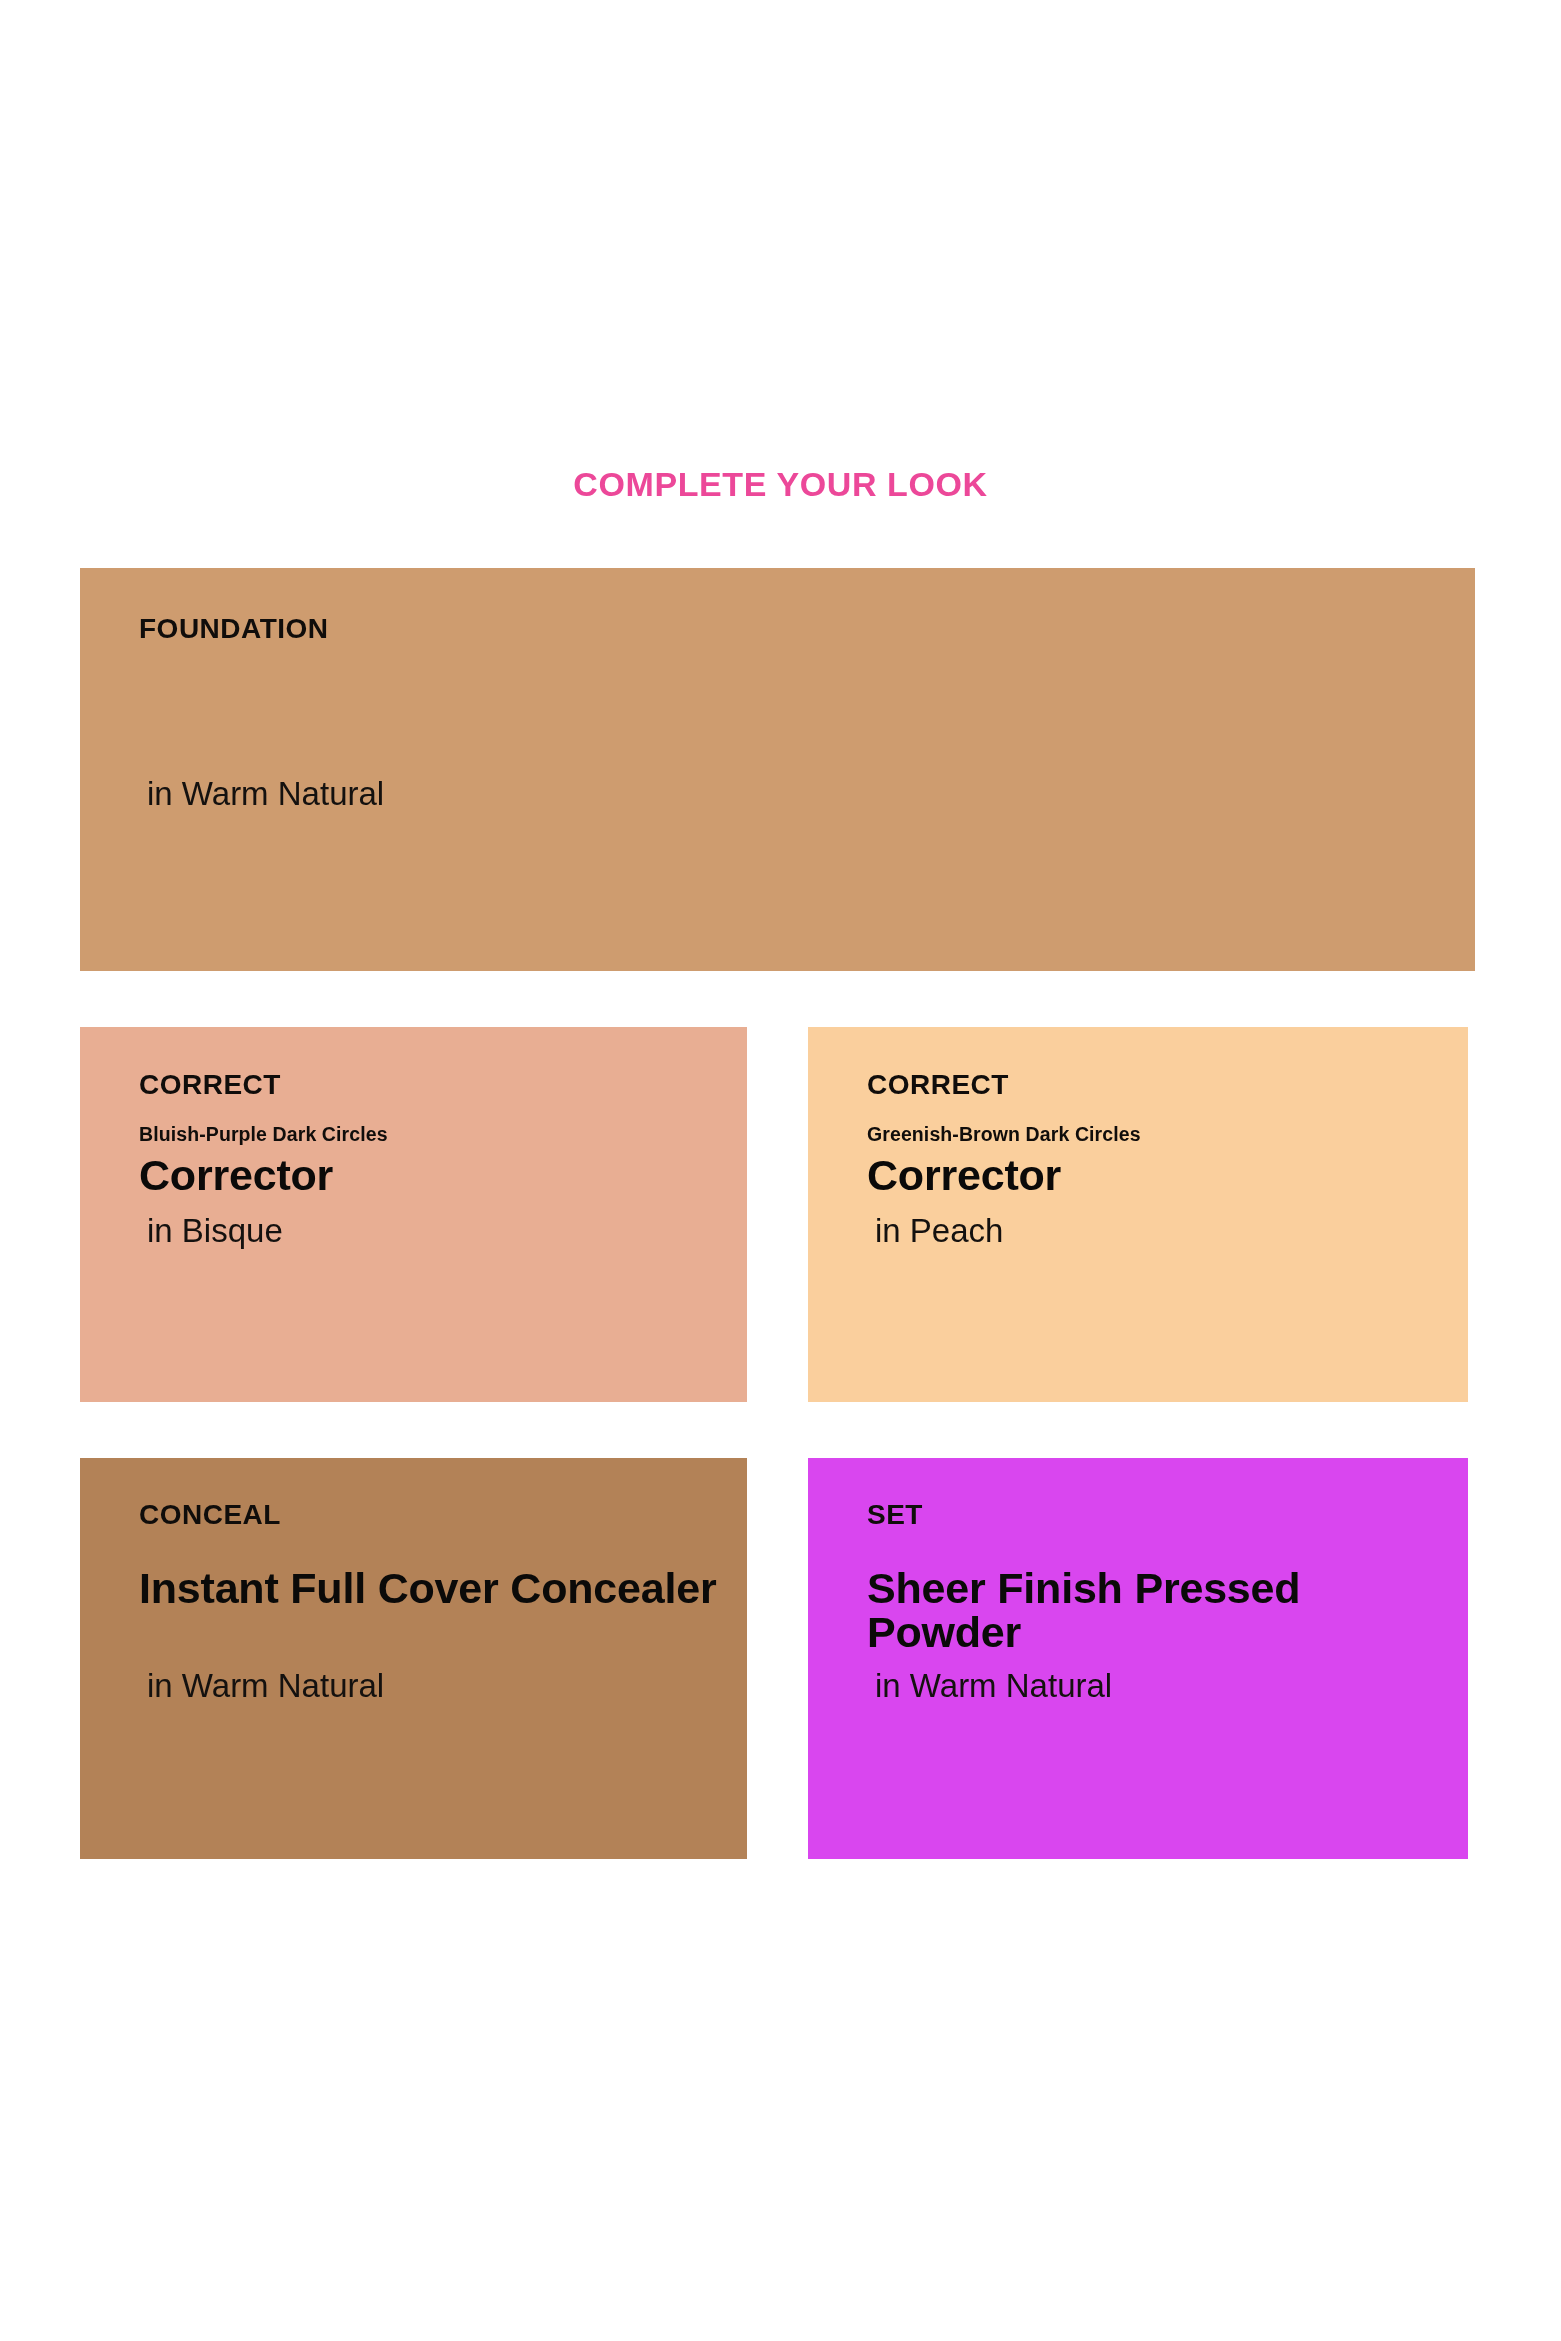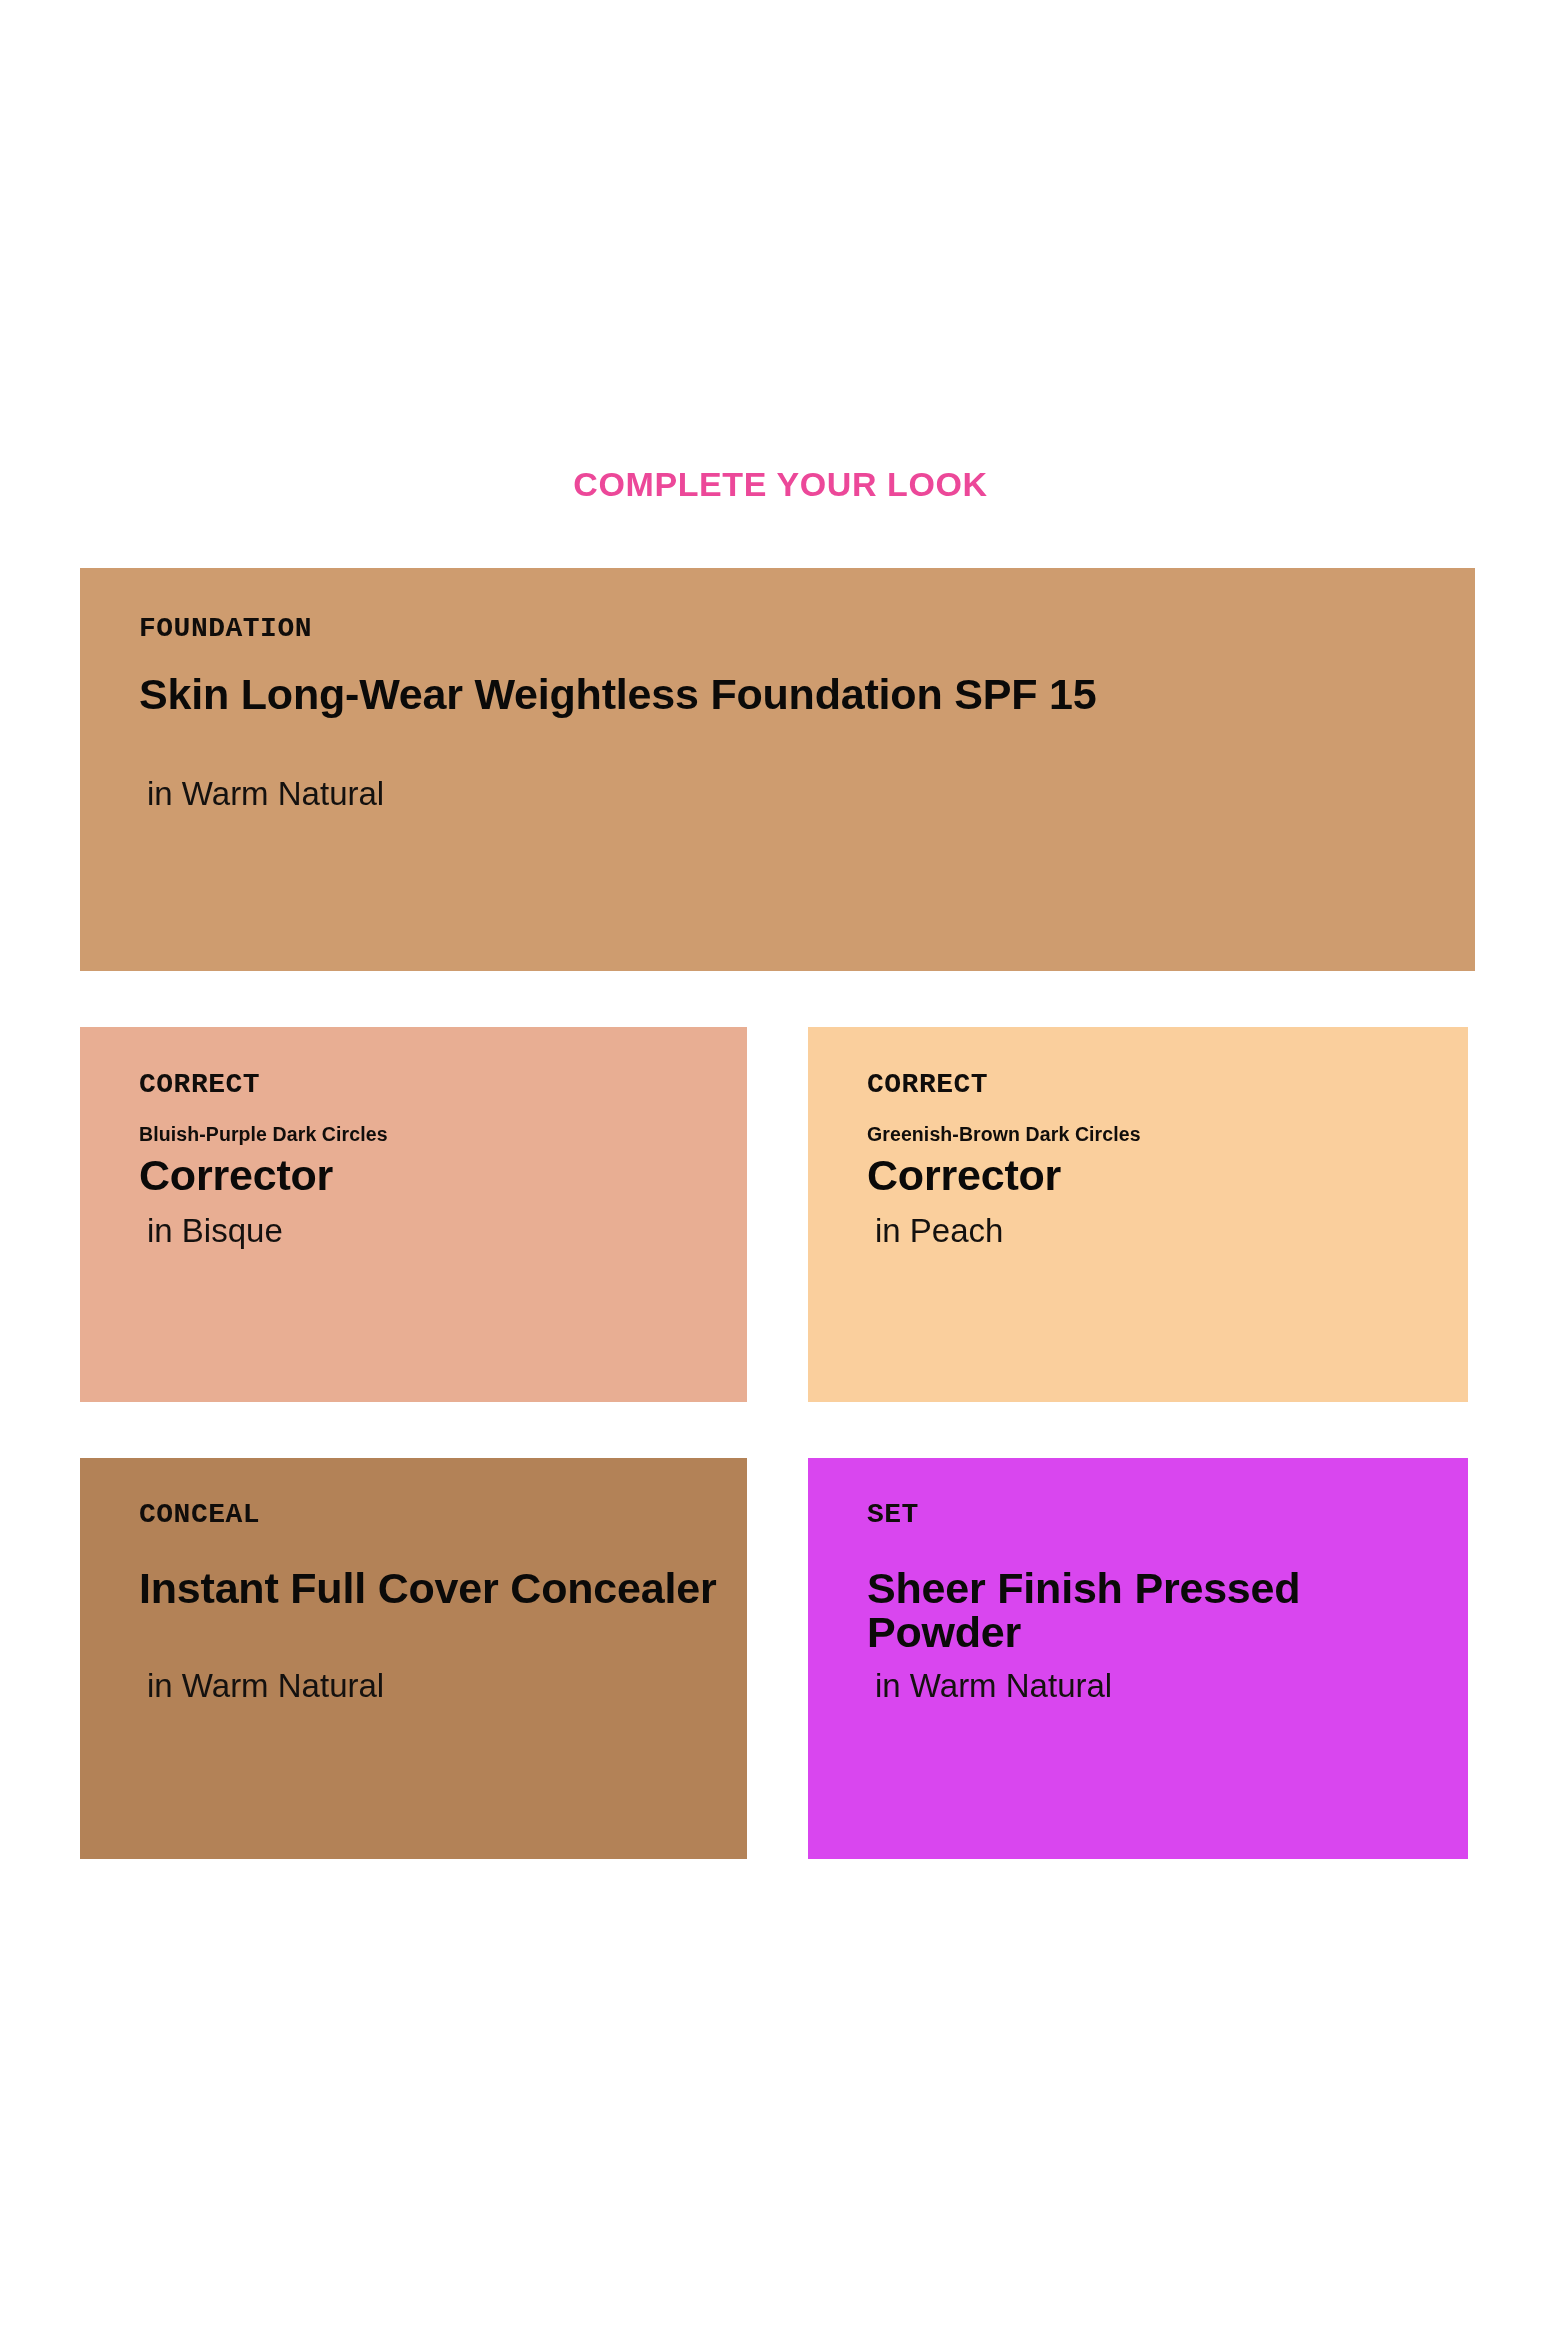--- a/index.html
+++ b/index.html
@@ -45,21 +45,20 @@
   }
 
   .step-label {
     font-size: 28px;
     font-weight: bold;
     letter-spacing: 0.5px;
     color: #100d0b;
     line-height: 33px;
     margin: 0;
     white-space: nowrap;
-    font-family: Liberation Mono, monospace;
   }
   .step-sublabel {
     font-size: 19.5px;
     font-weight: bold;
     letter-spacing: 0.1px;
     color: #100d0b;
     line-height: 24px;
     margin: 3.1px 0 0 0;
     white-space: nowrap;
   }
@@ -129,21 +128,20 @@
 </style>
 </head>
 <body>
 
 <div id="page" style="background-color: rgb(255, 255, 255);">
 
   <div class="section-heading">COMPLETE YOUR LOOK</div>
 
   <div class="swatch card-foundation" id="card-foundation" style="background-color: rgb(206, 156, 111);">
     <div class="step-label block-label">FOUNDATION</div>
-    <div class="product-name block-title">Skin Long-Wear Weightless Foundation SPF 15</div>
     <div class="product-shade block-shade">in Warm Natural</div>
   </div>
 
   <div class="swatch card-correct" id="card-corrector-bisque" style="background-color: rgb(232, 174, 147);">
     <div class="step-label block-label">CORRECT</div>
     <div class="step-sublabel block-sub">Bluish-Purple Dark Circles</div>
     <div class="product-name block-title">Corrector</div>
     <div class="product-shade block-shade">in Bisque</div>
   </div>
 

